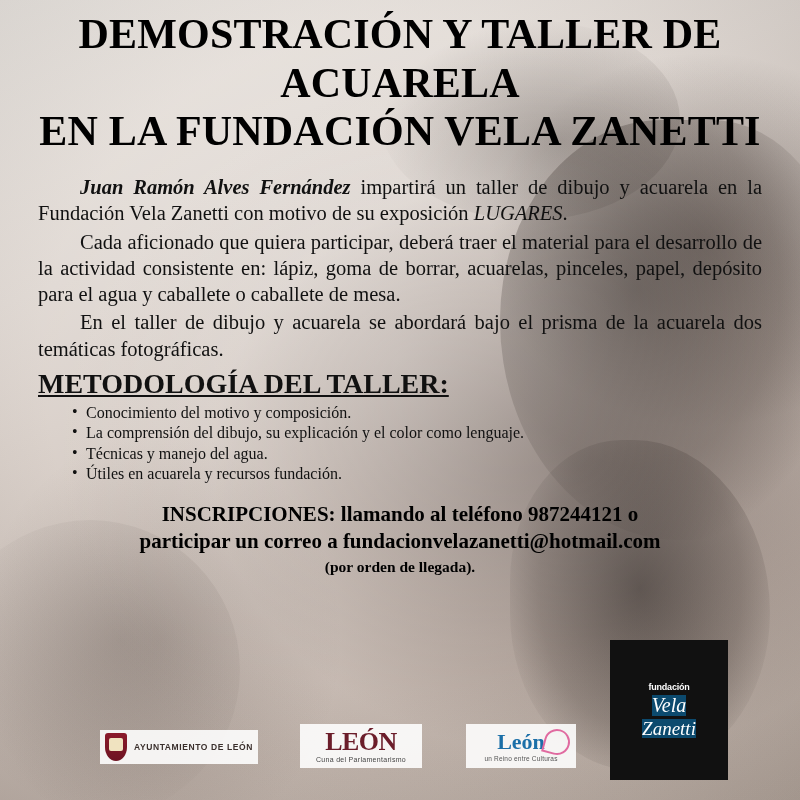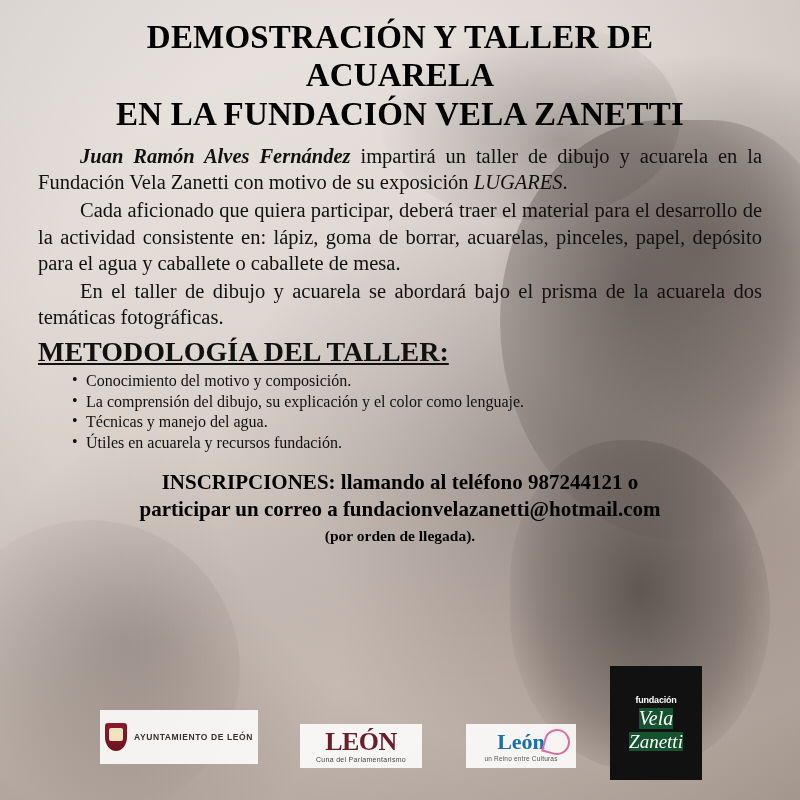--- a/index.html
+++ b/index.html
@@ -60,32 +60,32 @@
     pointer-events: none;
   }
 
   .content {
     position: relative;
     z-index: 3;
     padding: 10px 22px 0 22px;
   }
 
   h1.title {
-    margin: 8px;
+    margin: 0;
     text-align: center;
-    font-size: 33px;
+    font-size: 42px;
     line-height: 1.16;
     font-weight: bold;
     color: #000;
     letter-spacing: 0.2px;
   }
   h1.title .l2 { display: block; }
 
   .body-text {
-    margin-top: 10px;
+    margin-top: 18px;
     font-size: 20.5px;
     line-height: 1.28;
     color: #111;
     text-align: justify;
     padding: 0 16px;
   }
   .para { margin: 0 0 2px 0; text-indent: 42px; }
   .para.noindent { text-indent: 0; }
   .name-em { font-style: italic; font-weight: bold; }
   .lugares { font-style: italic; }
@@ -146,21 +146,21 @@
     position: absolute;
     background: rgba(255,255,255,0.88);
     display: flex;
     align-items: center;
     justify-content: center;
   }
   .logo-ayto {
     left: 100px; bottom: 22px;
     width: 150px; height: 34px;
     gap: 7px;
-    padding: 10px 4px;
+    padding: 0 4px;
   }
   .crest {
     width: 22px; height: 28px;
     background: linear-gradient(180deg,#8b1a2b 0%, #6d1322 100%);
     border-radius: 3px 3px 50% 50%;
     position: relative;
     flex: none;
   }
   .crest::after {
     content: "";
@@ -226,34 +226,34 @@
     border-radius: 50% 50% 50% 0;
     transform: rotate(15deg);
   }
   .logo-fundacion {
     left: 610px; bottom: 6px;
     width: 78px; height: 100px;
     background: #111;
     flex-direction: column;
     justify-content: center;
     gap: 3px;
-    padding: 7px;
+    padding: 20px;
   }
   .fz-small {
     font-family: "Liberation Sans", sans-serif;
     font-size: 9px;
     color: #fff;
     font-weight: bold;
     letter-spacing: -0.2px;
   }
   .fz-vela, .fz-zanetti {
     font-family: "Liberation Serif", serif;
     font-style: italic;
     color: #fff;
-    background: #14532d;
+    background: #0c4a6e;
     font-size: 20px;
     line-height: 1.05;
   }
   .fz-zanetti { font-size: 19px; }
 </style>
 </head>
 <body>
 
 <div id="poster">
 

